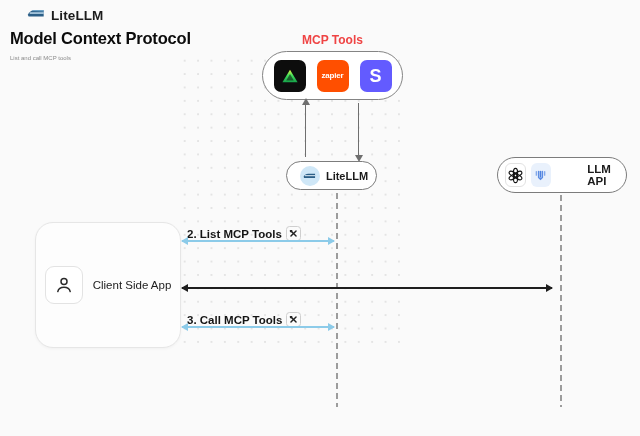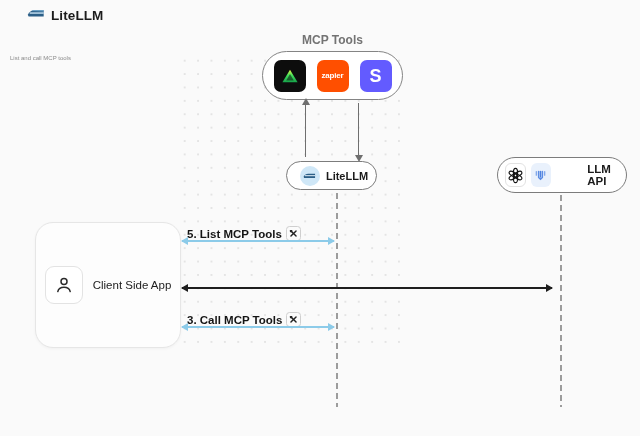--- a/index.html
+++ b/index.html
@@ -17,21 +17,21 @@
     background-size:13.4px 13.4px;
   }
 
   
   .brand{left:27px;top:6px;display:flex;align-items:center;gap:6px;}
   .brand-name{font-size:13.5px;font-weight:700;color:#1c1c1c;letter-spacing:.1px;}
   .page-title{left:10px;top:29px;font-size:16.5px;font-weight:700;color:#0b0b0b;letter-spacing:-.2px;}
   .page-subtitle{left:10px;top:55px;font-size:6px;color:#8a8a8a;}
 
   
-  .mcp-label{left:262px;top:33px;width:141px;text-align:center;font-size:12px;font-weight:600;color:#737373;}
+  .mcp-label{left:262px;top:33px;width:141px;text-align:center;font-size:12px;font-weight:600;color:#ef4444;}
   .mcp-box{
     left:262px;top:51px;width:141px;height:49px;border-radius:25px;
     background:#fff;border:1.5px solid #848484;box-sizing:border-box;
     display:flex;align-items:center;justify-content:center;gap:11px;
   }
   .tile{width:32px;height:32px;border-radius:7px;display:flex;align-items:center;justify-content:center;}
   .tile-dark{background:#0d0d0d;}
   .tile-zapier{background:#ff4f00;}
   .tile-stripe{background:#635bff;}
   .zapier-word{color:#fff;font-size:8px;font-weight:700;letter-spacing:-.2px;}
@@ -101,20 +101,21 @@
   <div class="abs brand">
     <span>
       <svg width="18" height="13" viewBox="0 0 28 18">
         <path d="M26 4 H11 C7 4 3.5 6.5 1.2 10.8 L2.5 13.5 H26 Z" fill="#2c5f87"></path>
         <path d="M26 8.3 H4.2" stroke="#cfe8f8" stroke-width="2.1"></path>
         <path d="M26 4 H11 C9.5 4 8 4.4 6.6 5.2 L26 5.9 Z" fill="#6fa8cf"></path>
       </svg>
     </span>
     <span class="brand-name">LiteLLM</span>
   </div>
+  <div class="abs page-title">Model Context Protocol</div>
   <div class="abs page-subtitle">List and call MCP tools</div>
 
   <div class="abs mcp-label">MCP Tools</div>
   <div class="abs mcp-box">
     <div class="tile tile-dark">
       <svg width="22" height="22" viewBox="0 0 32 32">
         <defs>
           <linearGradient id="gtri" x1="0" y1="0" x2="0" y2="1">
             <stop offset="0" stop-color="#e8ff47"></stop>
             <stop offset="0.45" stop-color="#43e05c"></stop>
@@ -183,21 +184,21 @@
     <span class="persona">
       <svg width="20" height="20" viewBox="0 0 20 20">
         <circle cx="10" cy="6.4" r="3" fill="none" stroke="#2a2a2a" stroke-width="1.5"></circle>
         <path d="M3.8 16.6 a6.3 5.3 0 0 1 12.4 0" fill="none" stroke="#2a2a2a" stroke-width="1.5" stroke-linecap="round"></path>
       </svg>
     </span>
     <span class="client-label">Client Side App</span>
   </div>
 
   <div class="abs flow-label fl1">
-    <span>5. List MCP Tools</span>
+    <span>2. List MCP Tools</span>
     <span class="tool-chip">
       <svg width="9" height="9" viewBox="0 0 12 12">
         <g stroke="#222" stroke-width="1.9" stroke-linecap="round">
           <path d="M2.6 9.4 L9.4 2.6"></path>
             <path d="M2.6 2.6 L9.4 9.4"></path>
         </g>
         <rect x="1.2" y="1.2" width="3.2" height="3.2" rx="0.8" fill="#222"></rect>
       </svg>
     </span>
   </div>

